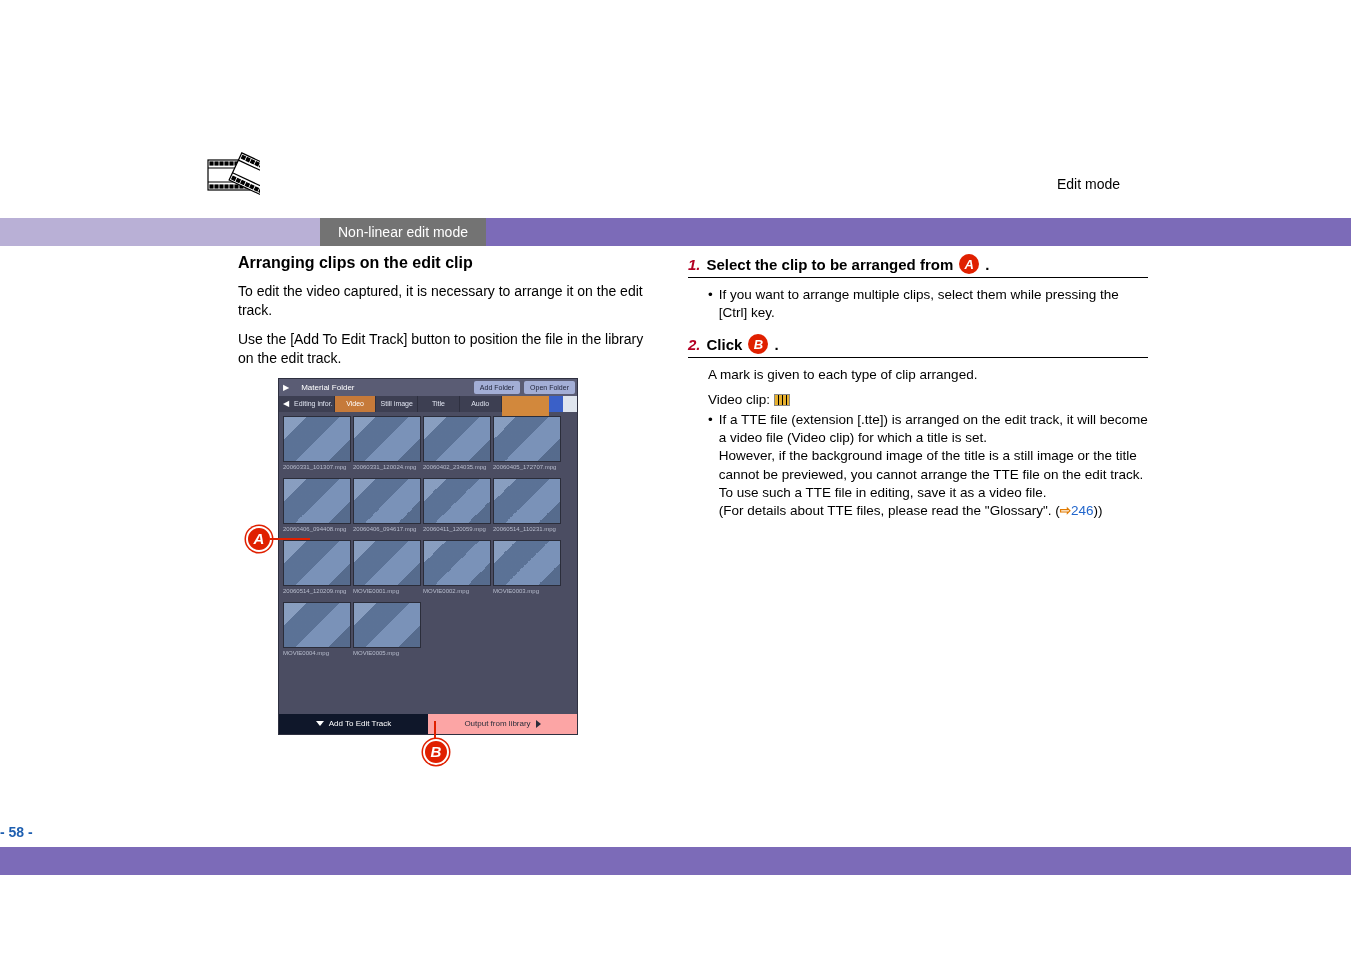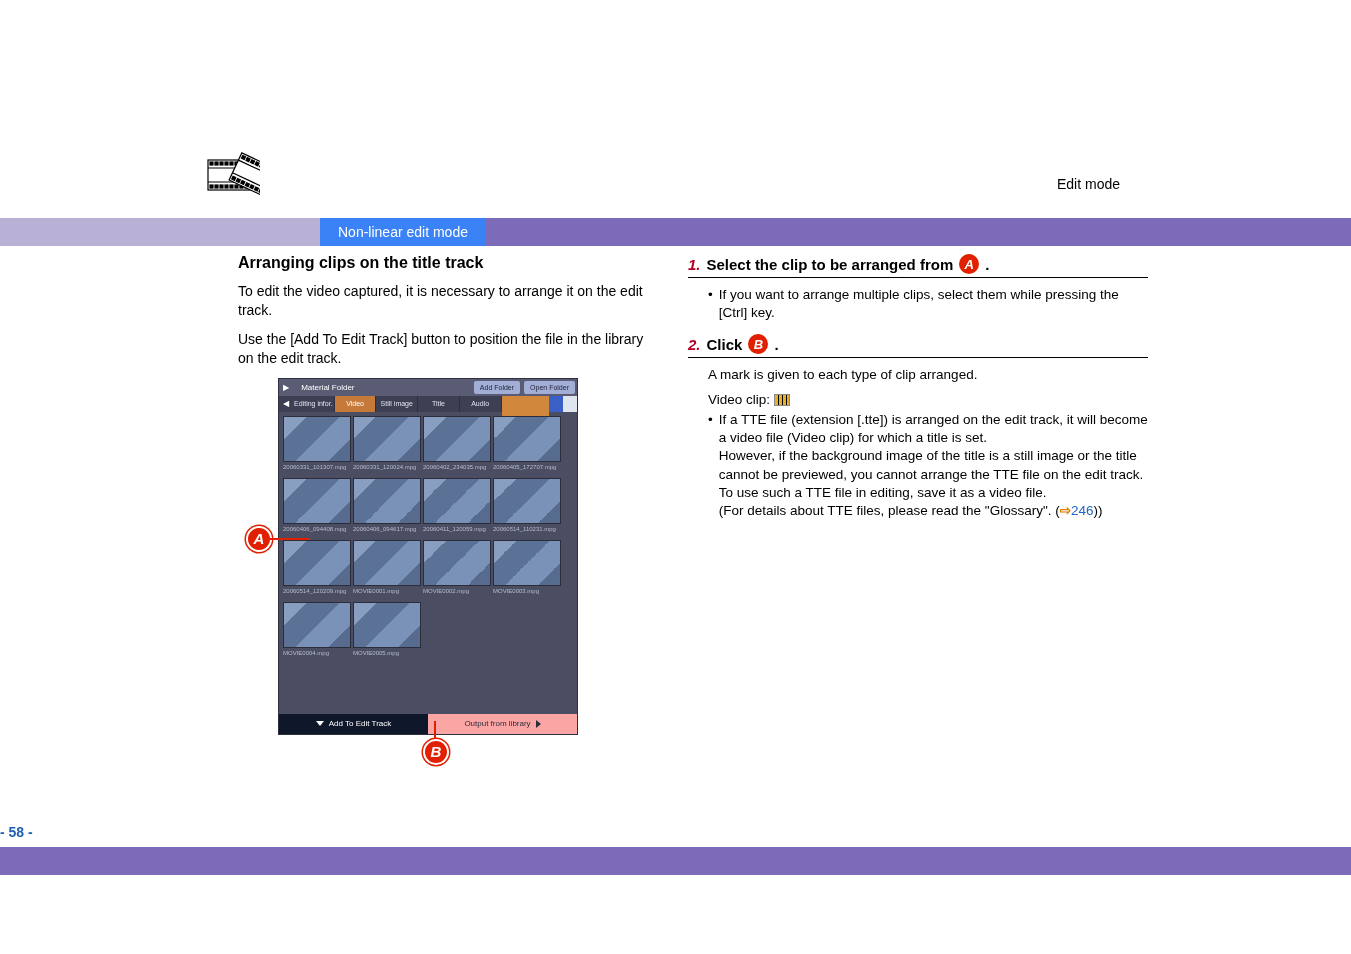--- a/index.html
+++ b/index.html
@@ -16,21 +16,21 @@
   }
 
   
   .purple-bar {
     position: absolute; left: 0; top: 202px; height: 28px; width: 1351px;
     background: #7c6bb8;
     display: flex; align-items: stretch;
   }
   .purple-bar .light-gap { width: 320px; background: #b9b0d6; height: 28px; }
   .purple-bar .subheading-box {
-    background: #3b82f6; height: 28px; padding: 0 18px;
+    background: #737373; height: 28px; padding: 0 18px;
     display: flex; align-items: center;
     color: #fff; font-size: 14px;
   }
 
   
   .columns {
     position: absolute; left: 0; top: 232px; width: 1351px; height: 560px;
     display: flex; gap: 30px; padding: 6px 70px 0 238px;
   }
   .col-left { width: 420px; }
@@ -210,21 +210,21 @@
   </div>
 
   <div class="purple-bar">
     <div class="light-gap"></div>
     <div class="subheading-box">Non-linear edit mode</div>
   </div>
 
   <div class="columns">
 
     <div class="col-left">
-      <div class="section-title">Arranging clips on the title track</div>
+      <div class="section-title">Arranging clips on the edit clip</div>
       <p class="intro">To edit the video captured, it is necessary to arrange it on the edit track.</p>
       <p class="intro">Use the [Add To Edit Track] button to position the file in the library on the edit track.</p>
 
       <div class="shot-wrap">
         <span class="big-circle marker-A">A</span>
         <div class="marker-A-line"></div>
 
         <div class="shot">
           <div class="shot-top">
             <span style="color:#fff;padding:0 4px;line-height:17px;">▶</span>

